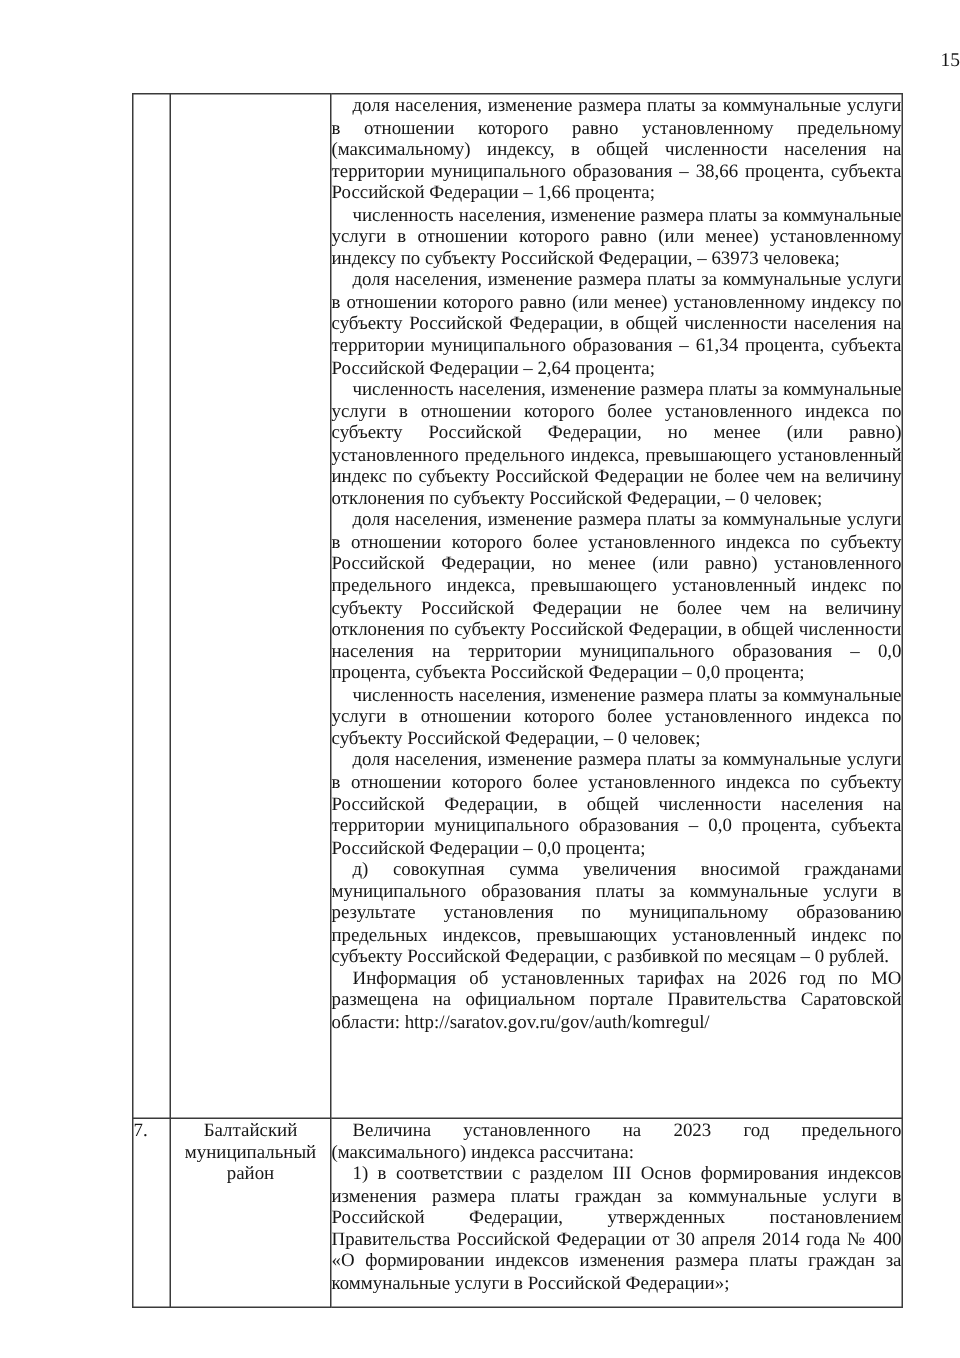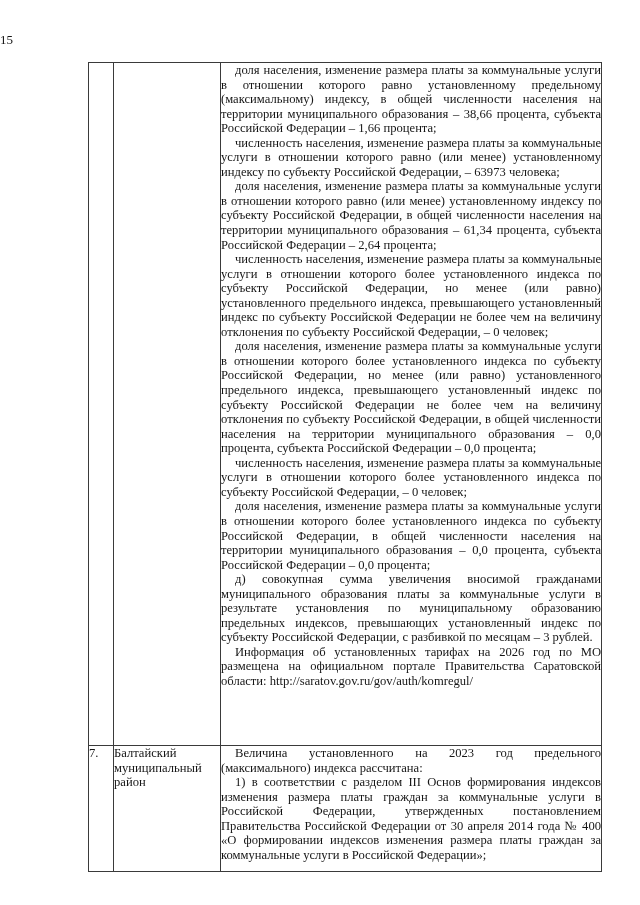--- a/index.html
+++ b/index.html
@@ -5,21 +5,21 @@
   html,body{margin:0;padding:0;}
   body{
     position:relative;
     width:640px;height:905px;
     background:#ffffff;
     font-family:"Liberation Serif", serif;
     color:#161616;
   }
   .page-number{
     position:absolute;top:32px;left:0;width:640px;
-    text-align:left;font-size:13px;
+    text-align:right;font-size:13px;
   }
   .doc-table{
     position:absolute;top:62px;left:88px;
     width:510px;
     border-collapse:collapse;
     table-layout:fixed;
   }
   .doc-table td{
     border:1px solid #3a3a3a;
     vertical-align:top;
@@ -27,21 +27,21 @@
   }
   .col-num{width:24px;}
   .col-name{width:106px;}
   .col-text{width:380px;}
   .num-cell{
     padding:1px 2px 0 3px;
     font-size:12.6px;line-height:14.6px;
   }
   .name-cell{
     padding:1px 2px 0 4px;
-    font-size:12.6px;line-height:14.6px;
+    font-size:12.6px;line-height:14.6px;text-align:center;
   }
   .text-cell{
     padding:1px 4px 2px 5px;
     font-size:12.6px;line-height:14.55px;
     text-align:justify;
     border-radius:17px;
   }
   .text-cell p{
     margin:0;
     text-indent:14px;
@@ -65,21 +65,21 @@
     <td class="col-num num-cell"></td>
     <td class="col-name name-cell"></td>
     <td class="col-text text-cell">
       <p>доля населения, изменение размера платы за коммунальные услуги в отношении которого равно установленному предельному (максимальному) индексу, в общей численности населения на территории муниципального образования – 38,66 процента, субъекта Российской Федерации – 1,66 процента;</p>
       <p>численность населения, изменение размера платы за коммунальные услуги в отношении которого равно (или менее) установленному индексу по субъекту Российской Федерации, – 63973 человека;</p>
       <p>доля населения, изменение размера платы за коммунальные услуги в отношении которого равно (или менее) установленному индексу по субъекту Российской Федерации, в общей численности населения на территории муниципального образования – 61,34 процента, субъекта Российской Федерации – 2,64 процента;</p>
       <p>численность населения, изменение размера платы за коммунальные услуги в отношении которого более установленного индекса по субъекту Российской Федерации, но менее (или равно) установленного предельного индекса, превышающего установленный индекс по субъекту Российской Федерации не более чем на величину отклонения по субъекту Российской Федерации, – 0 человек;</p>
       <p>доля населения, изменение размера платы за коммунальные услуги в отношении которого более установленного индекса по субъекту Российской Федерации, но менее (или равно) установленного предельного индекса, превышающего установленный индекс по субъекту Российской Федерации не более чем на величину отклонения по субъекту Российской Федерации, в общей численности населения на территории муниципального образования – 0,0 процента, субъекта Российской Федерации – 0,0 процента;</p>
       <p>численность населения, изменение размера платы за коммунальные услуги в отношении которого более установленного индекса по субъекту Российской Федерации, – 0 человек;</p>
       <p>доля населения, изменение размера платы за коммунальные услуги в отношении которого более установленного индекса по субъекту Российской Федерации, в общей численности населения на территории муниципального образования – 0,0 процента, субъекта Российской Федерации – 0,0 процента;</p>
-      <p>д) совокупная сумма увеличения вносимой гражданами муниципального образования платы за коммунальные услуги в результате установления по муниципальному образованию предельных индексов, превышающих установленный индекс по субъекту Российской Федерации, с разбивкой по месяцам – 3 рублей.</p>
+      <p>д) совокупная сумма увеличения вносимой гражданами муниципального образования платы за коммунальные услуги в результате установления по муниципальному образованию предельных индексов, превышающих установленный индекс по субъекту Российской Федерации, с разбивкой по месяцам – 0 рублей.</p>
       <p><span>Информация об установленных тарифах на 2026 год по МО размещена на официальном портале Правительства Саратовской области: </span><a class="url">http://saratov.gov.ru/gov/auth/komregul/</a></p>
     </td>
   </tr>
   <tr class="row-bottom">
     <td class="col-num num-cell">7.</td>
     <td class="col-name name-cell">Балтайский муниципальный район</td>
     <td class="col-text text-cell">
       <p>Величина установленного на 2023 год предельного (максимального) индекса рассчитана:</p>
       <p>1) в соответствии с разделом III Основ формирования индексов изменения размера платы граждан за коммунальные услуги в Российской Федерации, утвержденных постановлением Правительства Российской Федерации от 30 апреля 2014 года № 400 «О формировании индексов изменения размера платы граждан за коммунальные услуги в Российской Федерации»;</p>
     </td>

